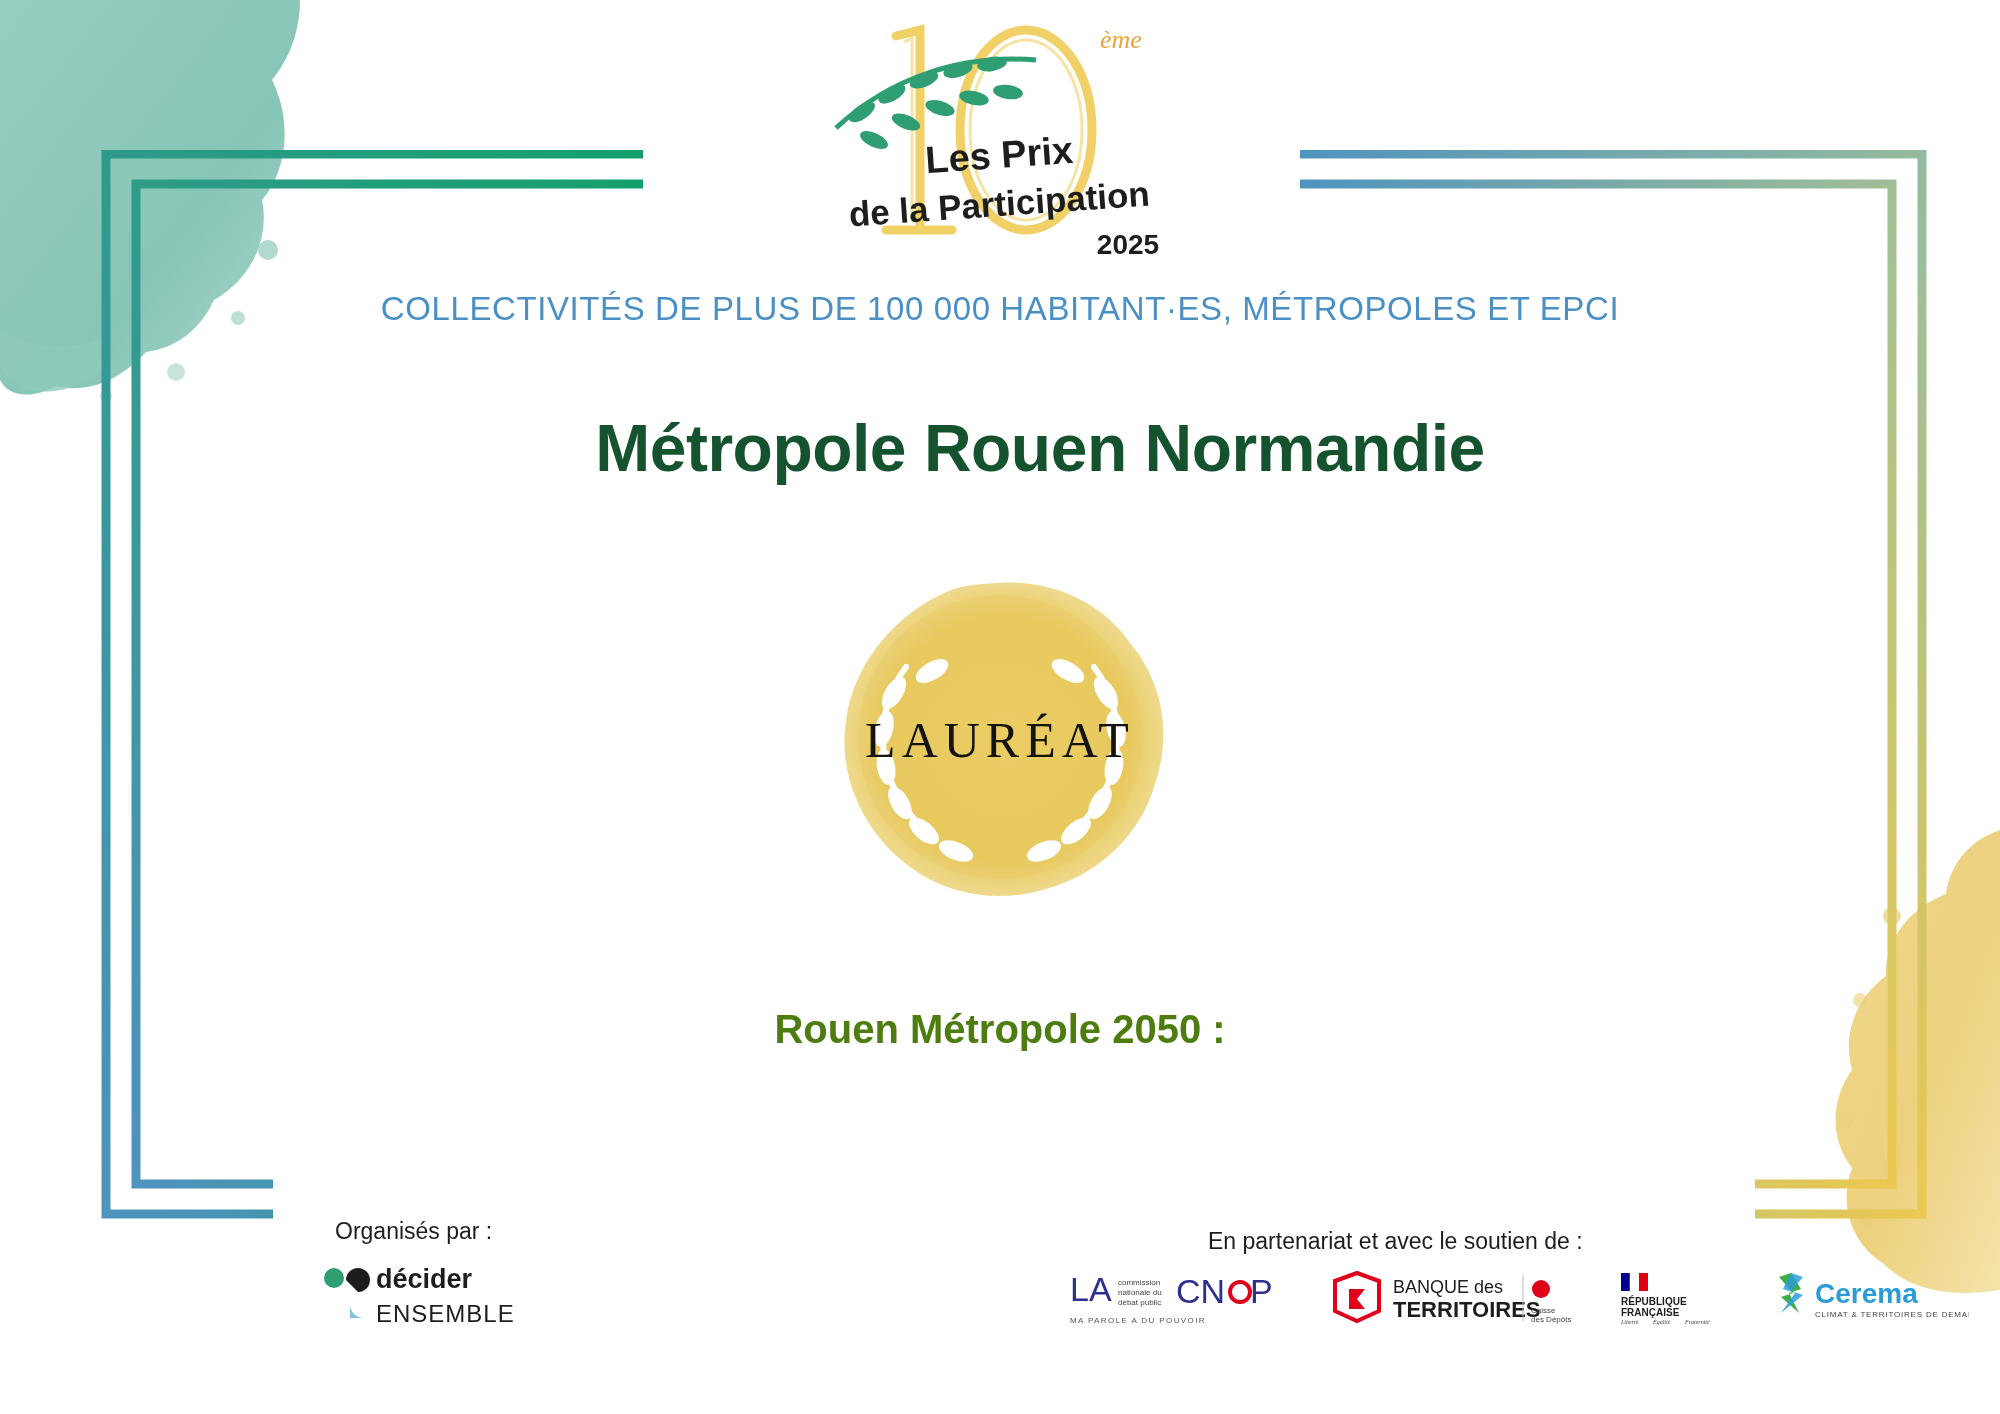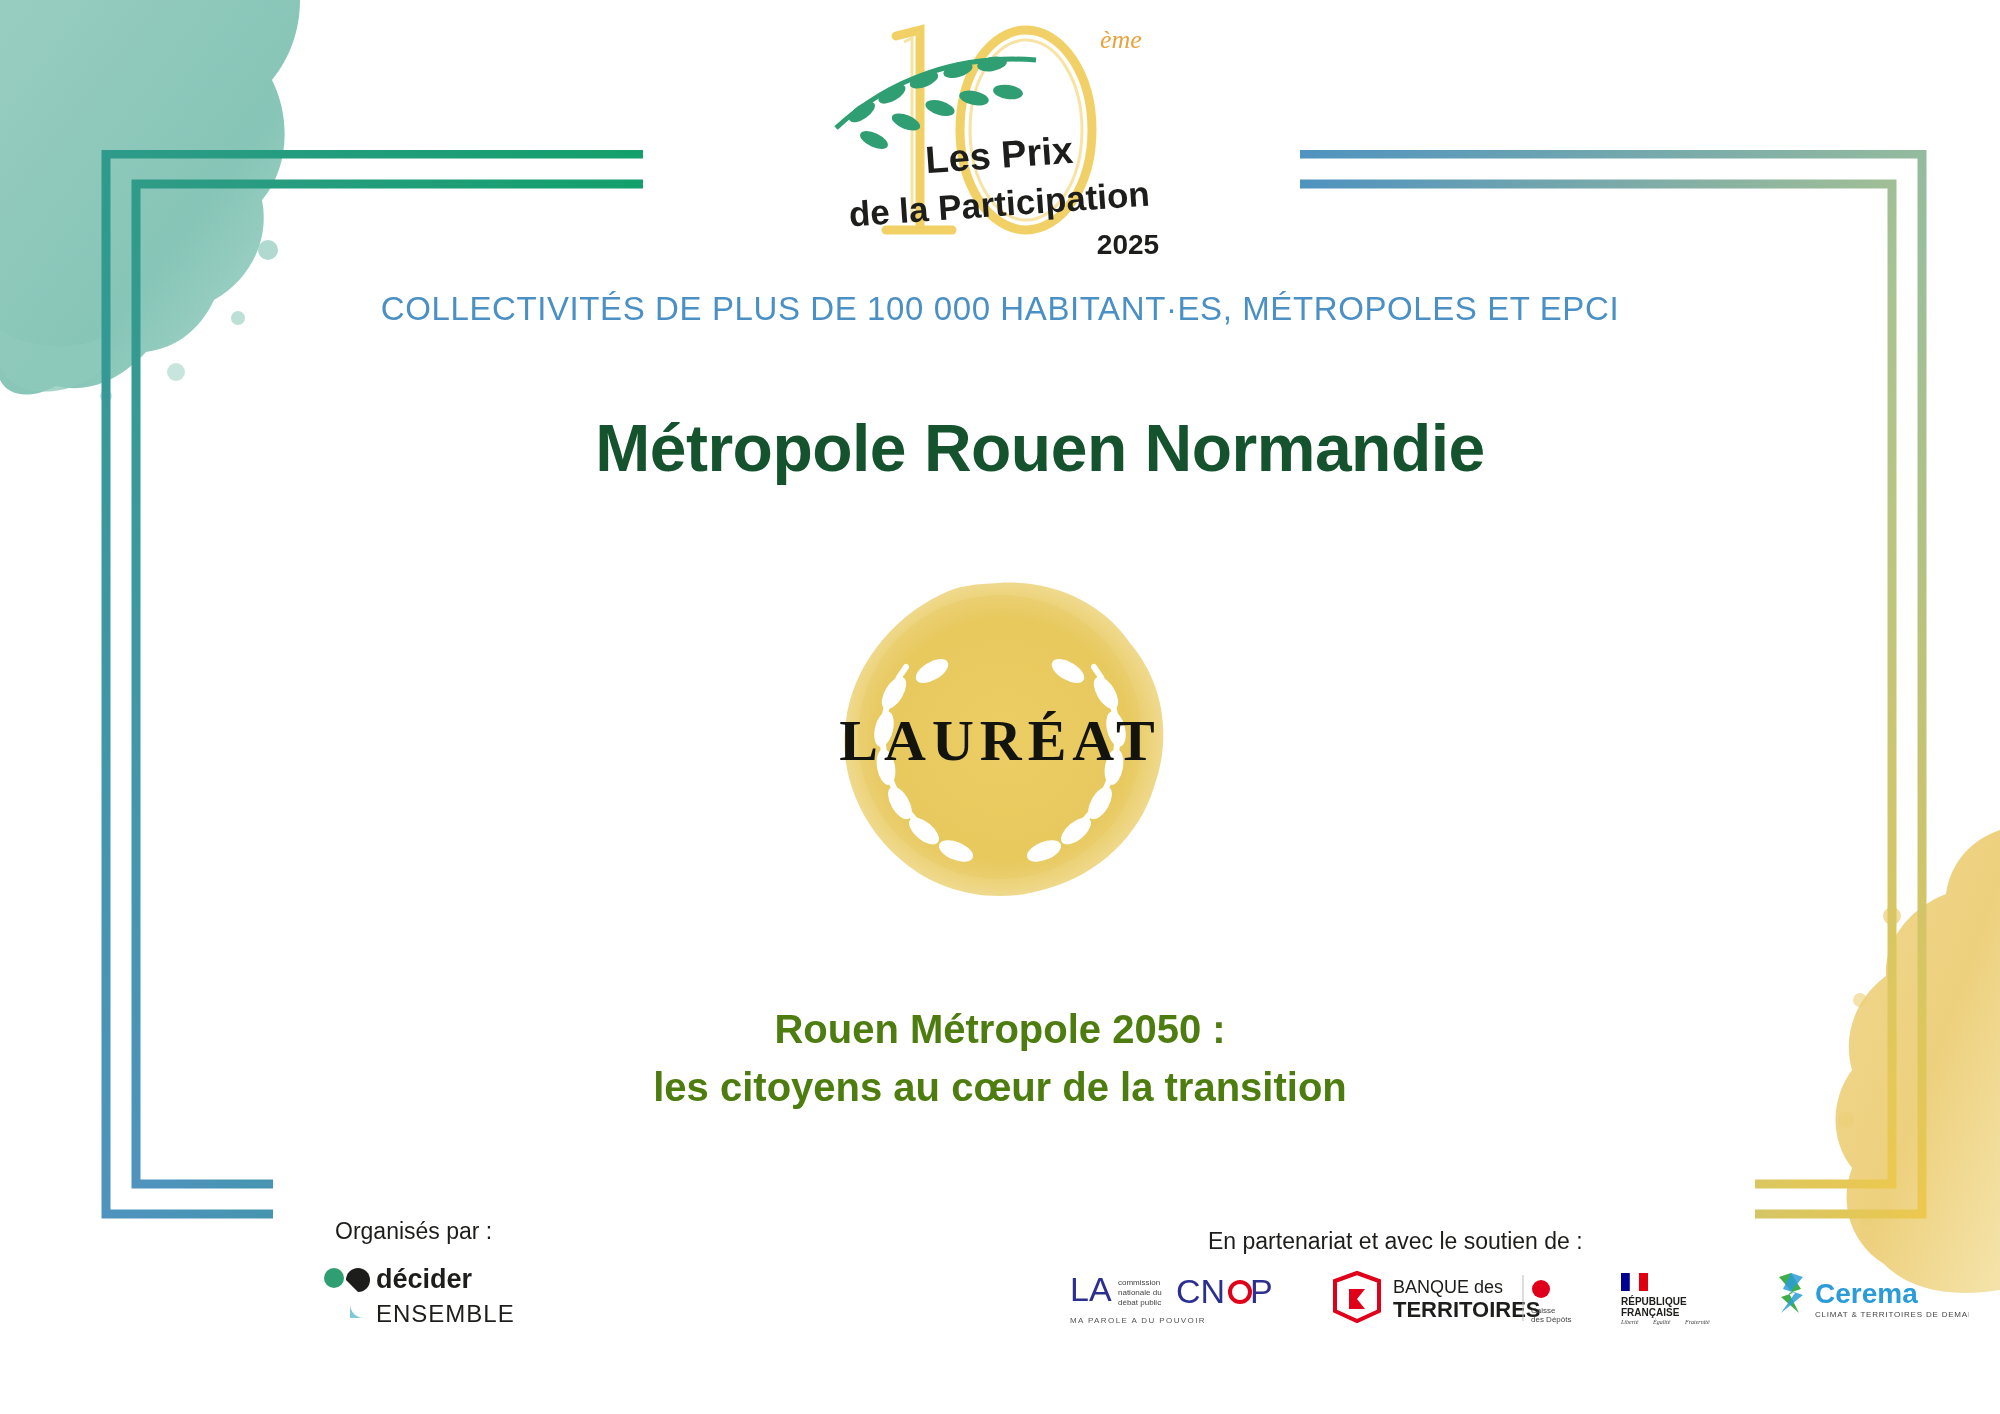--- a/index.html
+++ b/index.html
@@ -102,24 +102,24 @@
   }
   .medal-label {
     position: absolute;
     left: 0;
     top: 0;
     width: 100%;
     height: 100%;
     display: flex;
     align-items: center;
     justify-content: center;
-    font-size: 58px;
+    font-size: 50px;
     letter-spacing: 6px;
     font-family: "Liberation Serif", serif;
-    font-weight: 700;
+    font-weight: 400;
     color: #14140f;
   }
 
   
   .project-title {
     position: absolute;
     top: 1000px;
     left: 0;
     width: 100%;
     text-align: center;
@@ -321,21 +321,20 @@
       <ellipse cx="224" cy="276" rx="18" ry="9" transform="rotate(158 224 276)"></ellipse>
       <ellipse cx="112" cy="96" rx="18" ry="9" transform="rotate(-30 112 96)"></ellipse>
       <ellipse cx="248" cy="96" rx="18" ry="9" transform="rotate(30 248 96)"></ellipse>
     </g>
   </svg>
   <div class="medal-label">LAURÉAT</div>
 </div>
 
 <div class="project-title">
   <div>Rouen Métropole 2050 :</div>
-  <div>les citoyens au cœur de la transition</div>
 </div>
 
 <div class="footer-label left">Organisés par :</div>
 <div class="footer-label right">En partenariat et avec le soutien de :</div>
 
 <div class="organiser-logo">
   <svg viewBox="0 0 210 80" width="210" height="80" xmlns="http://www.w3.org/2000/svg">
     <circle cx="16" cy="20" r="10" fill="#2f9e72"></circle>
     <path d="M32,30 a12,12 0 0 1 12,-12 a12,12 0 0 1 0,24 z" fill="#1d1d1b" transform="translate(-4,-8)"></path>
     <text x="58" y="30" font-family="Liberation Sans, sans-serif" font-size="27" font-weight="bold" fill="#1d1d1b">décider</text>

